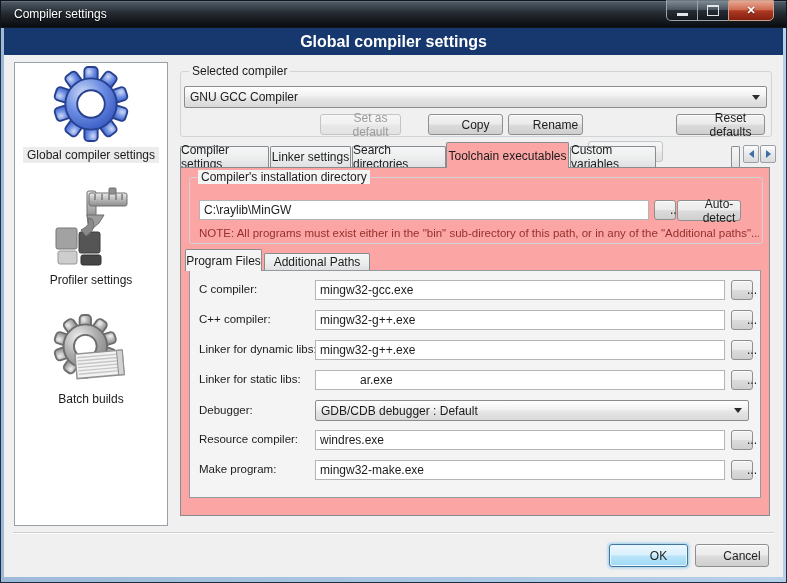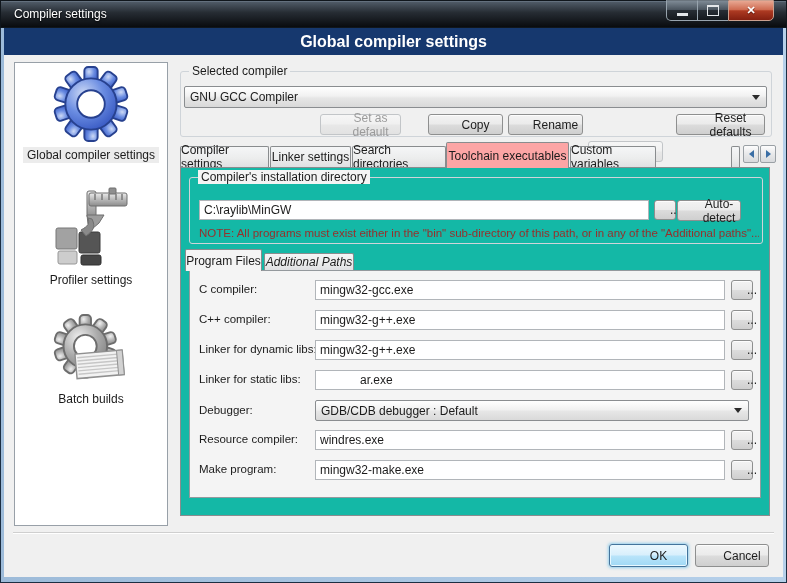--- a/index.html
+++ b/index.html
@@ -74,37 +74,37 @@
   .tsbtn{position:absolute;top:80px;width:16px;height:18px;box-sizing:border-box;
     border:1px solid #9aa0a5;border-radius:2px;background:linear-gradient(180deg,#fdfdfd,#e8e9ea 50%,#d8dadd);
     display:flex;align-items:center;justify-content:center;z-index:2;cursor:default;}
   #tsLeft{left:568px;} #tsRight{left:585px;}
   .tri-l{width:0;height:0;border-top:4px solid transparent;border-bottom:4px solid transparent;
     border-right:5px solid #3a6ea5;}
   .tri-r{width:0;height:0;border-top:4px solid transparent;border-bottom:4px solid transparent;
     border-left:5px solid #3a6ea5;}
   
   .tabpanel{position:absolute;left:5px;top:102px;width:590px;height:349px;box-sizing:border-box;
-    background:#14b8a6;border:1px solid #898c8e;z-index:2;}
+    background:#fca5a5;border:1px solid #898c8e;z-index:2;}
   #grpInstall{left:8px;top:9px;width:572px;height:65px;}
   #grpInstall .group-label{background:#f4f4f4;}
   .tf{box-sizing:border-box;background:#fff;border:1px solid #b1b5b9;font-size:12px;
     padding:2px 4px;font-family:"Liberation Sans",sans-serif;color:#1b1b1b;}
   #dirField{position:absolute;left:9px;top:22px;width:450px;height:20px;}
   #dirBrowse{left:464px;top:22px;width:18px;height:20px;}
   #btnAutoDetect{left:487px;top:22px;width:64px;height:21px;}
   .note{position:absolute;left:9px;top:49px;right:3px;color:#96302c;font-size:11.5px;
     white-space:nowrap;overflow:hidden;}
   
   .subtab{position:absolute;box-sizing:border-box;
     background:linear-gradient(180deg,#f5f6f7,#eceded 55%,#dfe0e2);
     border:1px solid #898c8e;border-bottom:none;border-radius:2px 2px 0 0;
     display:flex;align-items:center;justify-content:center;font-size:12px;cursor:default;z-index:1;}
   #subtab0{left:4px;top:81px;width:77px;height:22px;background:#f4f4f4;z-index:3;}
-  #subtab1{left:83px;top:85px;width:90px;height:17px;font-style:italic;}
+  #subtab1{left:83px;top:85px;width:106px;height:17px;}
   .subpanel{position:absolute;left:8px;top:102px;width:572px;height:228px;box-sizing:border-box;
     background:#f4f4f4;border:1px solid #94999d;z-index:2;}
   .rowlabel{position:absolute;left:9px;font-size:11.5px;color:#1b1b1b;}
   .rowfield{position:absolute;left:125px;width:410px;height:20px;}
   .rowbrowse{left:541px;width:18px;height:20px;}
   #cmbDebugger{position:absolute;left:125px;width:434px;height:21px;}
   
   .separator{position:absolute;left:9px;right:9px;top:477px;height:0;
     border-top:1px solid #cfcfcf;border-bottom:1px solid #fff;}
   #btnOK{left:605px;top:489px;width:79px;height:23px;

